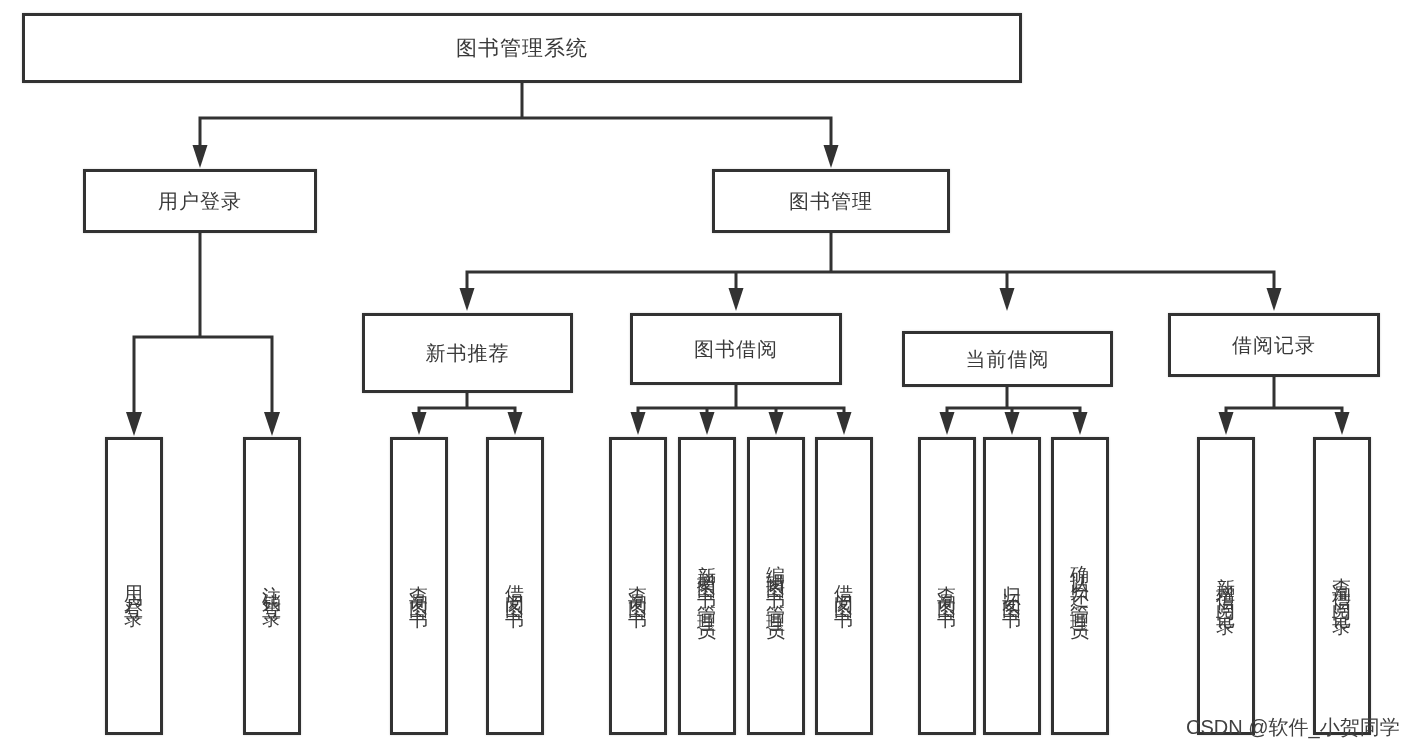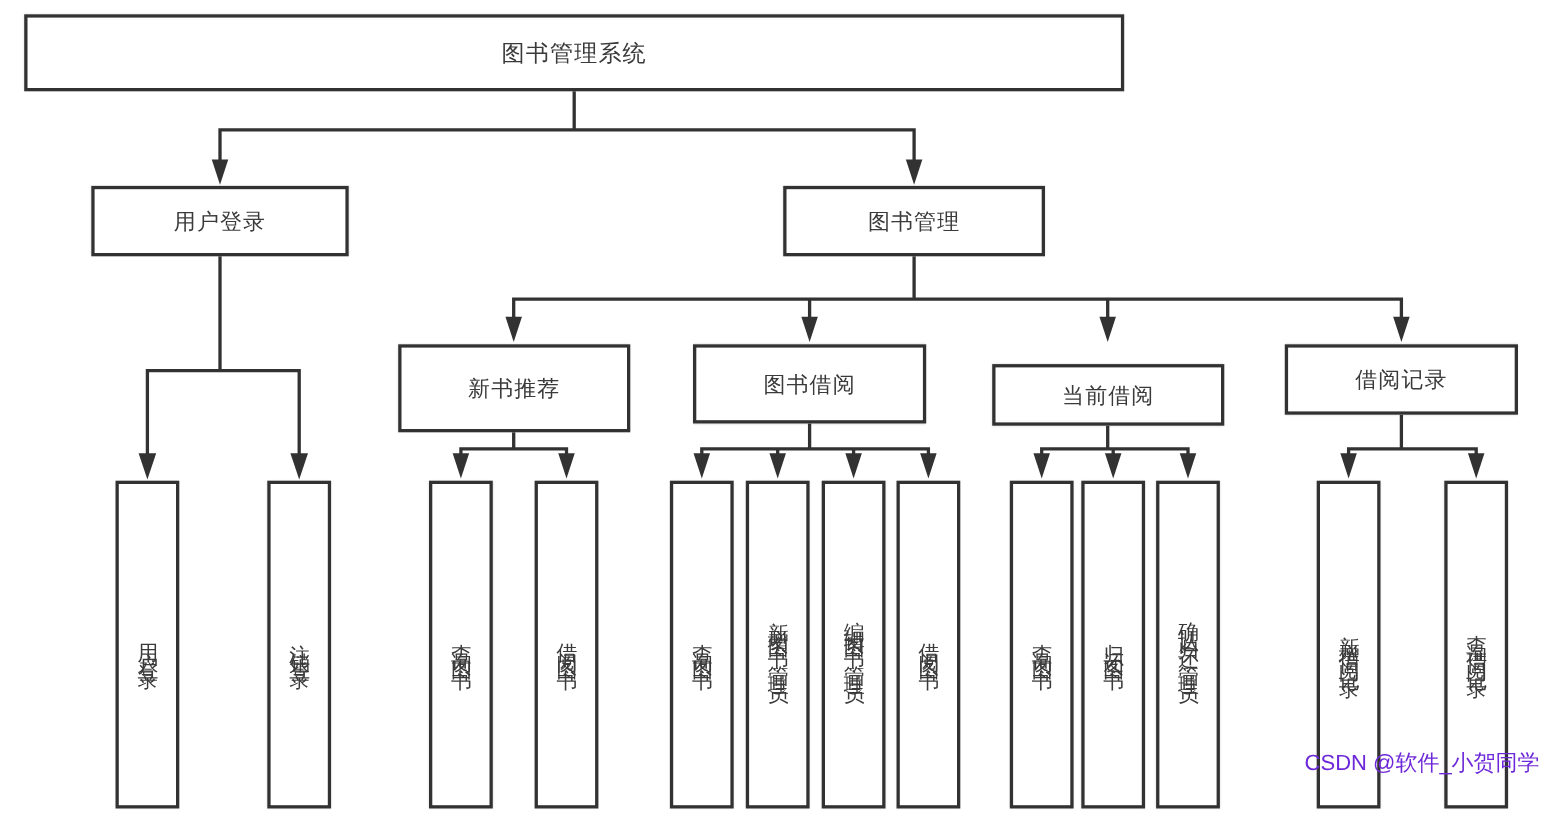--- a/index.html
+++ b/index.html
@@ -61,24 +61,24 @@
   .vbox .vtext {
     writing-mode: vertical-rl;
     text-orientation: mixed;
     letter-spacing: 8px;
     line-height: 1;
     max-height: 286px;
   }
   .watermark {
     position: absolute;
     left: 1186px;
-    top: 680px;
+    top: 714px;
     z-index: 2;
     font-size: 20px;
-    color: #6d28d9;
+    color: #404040;
     white-space: nowrap;
   }
 </style>
 </head>
 <body>
 
 <div class="canvas">
 
   <svg class="connectors" width="1405" height="747" viewBox="0 0 1405 747">
 

